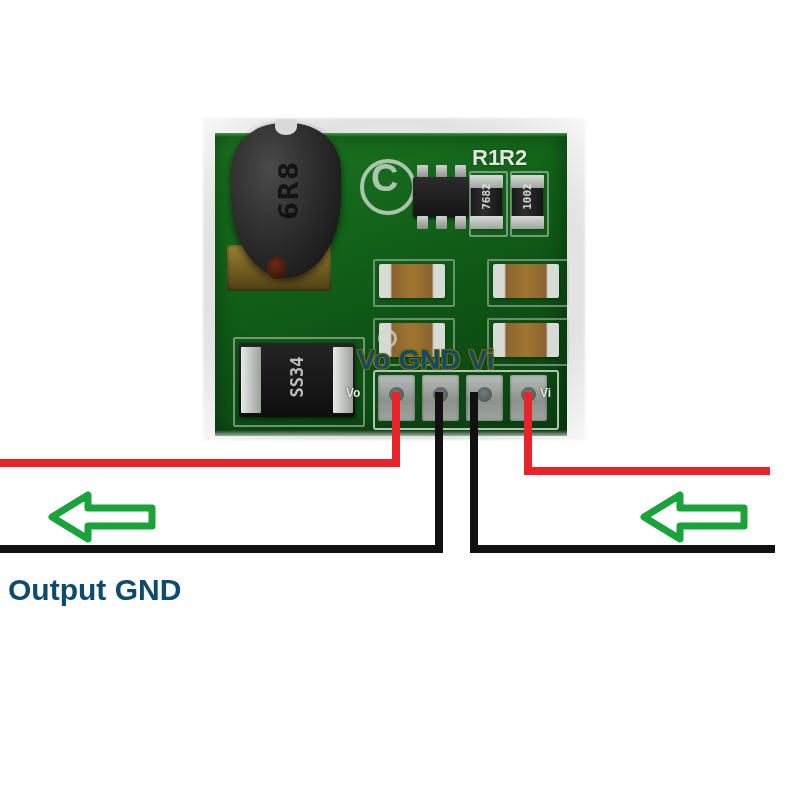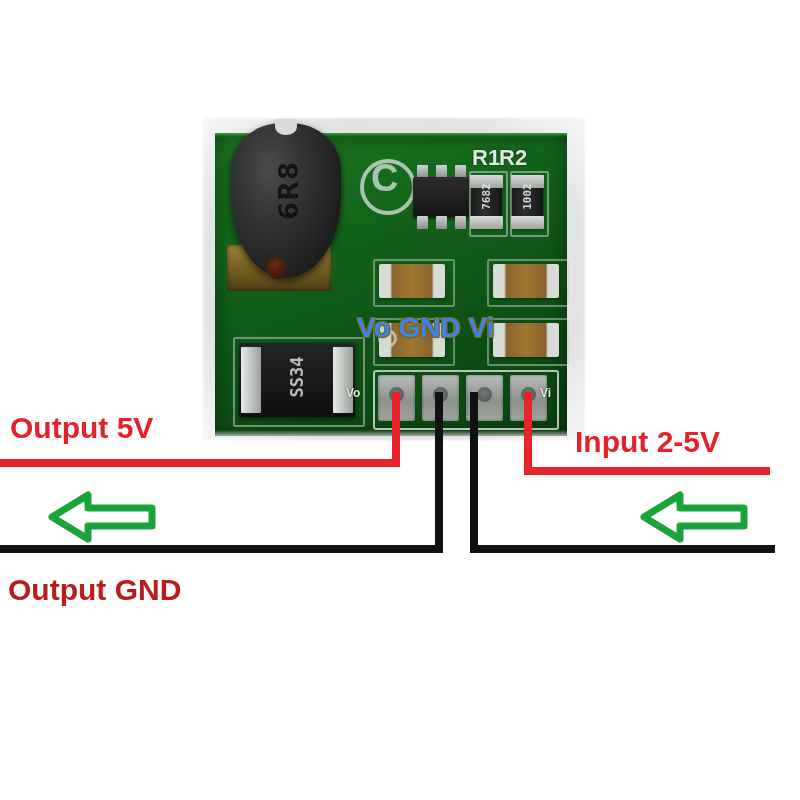--- a/index.html
+++ b/index.html
@@ -205,22 +205,22 @@
     color: #d9d9d9;
     font-family: "DejaVu Sans Mono", monospace;
     font-size: 17px; font-weight: bold;
     transform: rotate(-90deg);
     opacity: .85;
   }
 
   
   .yellow-label {
     position: absolute;
-    left: 357px; top: 312px;
-    color: #3b82f6;
+    left: 357px; top: 344px;
+    color: #0c4a6e;
     font-family: "Liberation Sans", sans-serif;
     font-weight: bold;
     font-size: 28px;
     letter-spacing: 0px;
     white-space: nowrap;
     text-shadow:
       -1px -1px 0 #7a6a00, 1px -1px 0 #7a6a00,
       -1px  1px 0 #7a6a00, 1px  1px 0 #7a6a00,
        0 0 3px rgba(0,0,0,.5);
   }
@@ -260,21 +260,21 @@
   .wire-black { background: #111111; }
 
   
   .anno {
     position: absolute;
     font-family: "Liberation Sans", sans-serif;
     font-weight: bold;
     white-space: nowrap;
   }
   .anno-red { color: #e4202a; font-size: 30px; }
-  .anno-black { color: #b91c1c; font-size: 30px; }
+  .anno-black { color: #0c4a6e; font-size: 30px; }
 
   
   .arrow-svg { position: absolute; }
 </style>
 </head>
 <body>
 
 <div id="stage">
 
   <div class="board-halo"></div>
@@ -362,22 +362,20 @@
 
   <div class="wire wire-red" style="left:524px; top:392px; width:8px; height:82px;"></div>
   <div class="wire wire-red" style="left:524px; top:467px; width:246px; height:8px;"></div>
 
   <div class="wire wire-black" style="left:435px; top:392px; width:8px; height:160px;"></div>
   <div class="wire wire-black" style="left:0px;   top:545px; width:443px; height:8px;"></div>
 
   <div class="wire wire-black" style="left:470px; top:392px; width:8px; height:160px;"></div>
   <div class="wire wire-black" style="left:470px; top:545px; width:305px; height:8px;"></div>
 
-  <div class="anno anno-red" style="left:10px;  top:411px;">Output 5V</div>
-  <div class="anno anno-red" style="left:575px; top:425px;">Input 2-5V</div>
   <div class="anno anno-black" style="left:8px;   top:573px;">Output GND</div>
 
   <svg class="arrow-svg" style="left:48px; top:489px;" width="110" height="56" viewBox="0 0 110 56">
     <polygon points="4,28 40,6 40,19 104,19 104,37 40,37 40,50" fill="none" stroke="#1aa33a" stroke-width="7" stroke-linejoin="round"></polygon>
   </svg>
 
   <svg class="arrow-svg" style="left:640px; top:489px;" width="110" height="56" viewBox="0 0 110 56">
     <polygon points="4,28 40,6 40,19 104,19 104,37 40,37 40,50" fill="none" stroke="#1aa33a" stroke-width="7" stroke-linejoin="round"></polygon>
   </svg>
 

